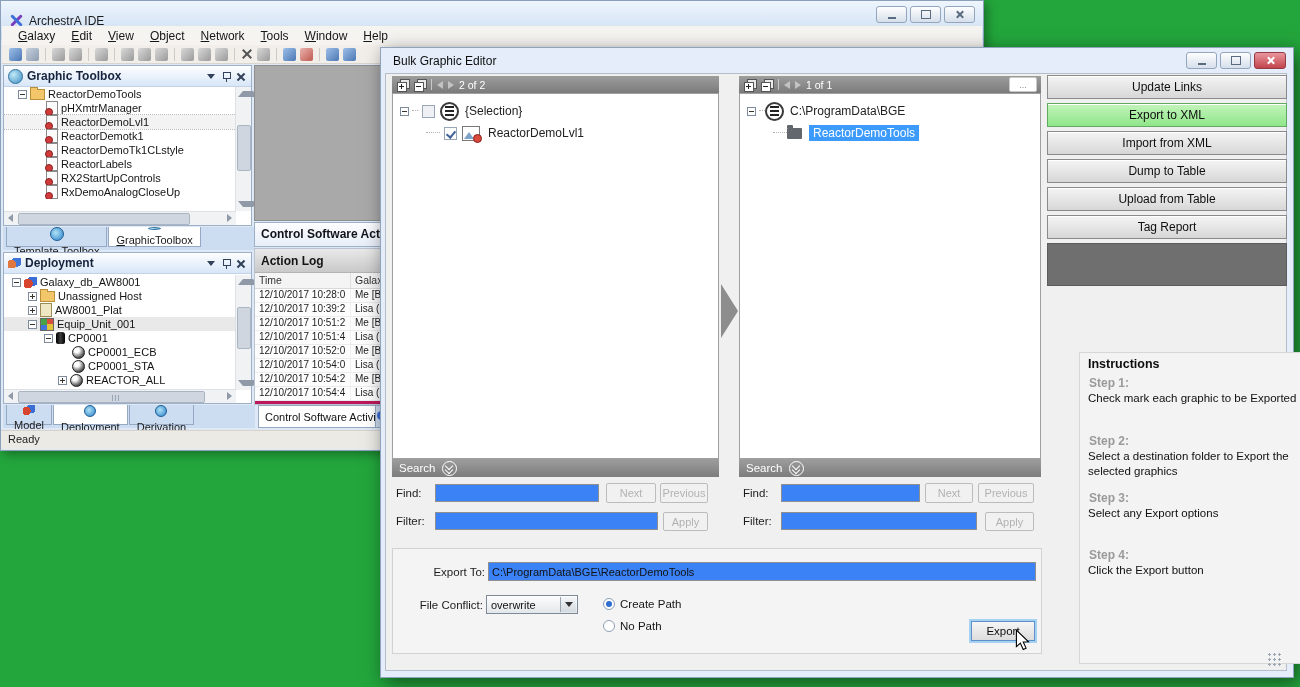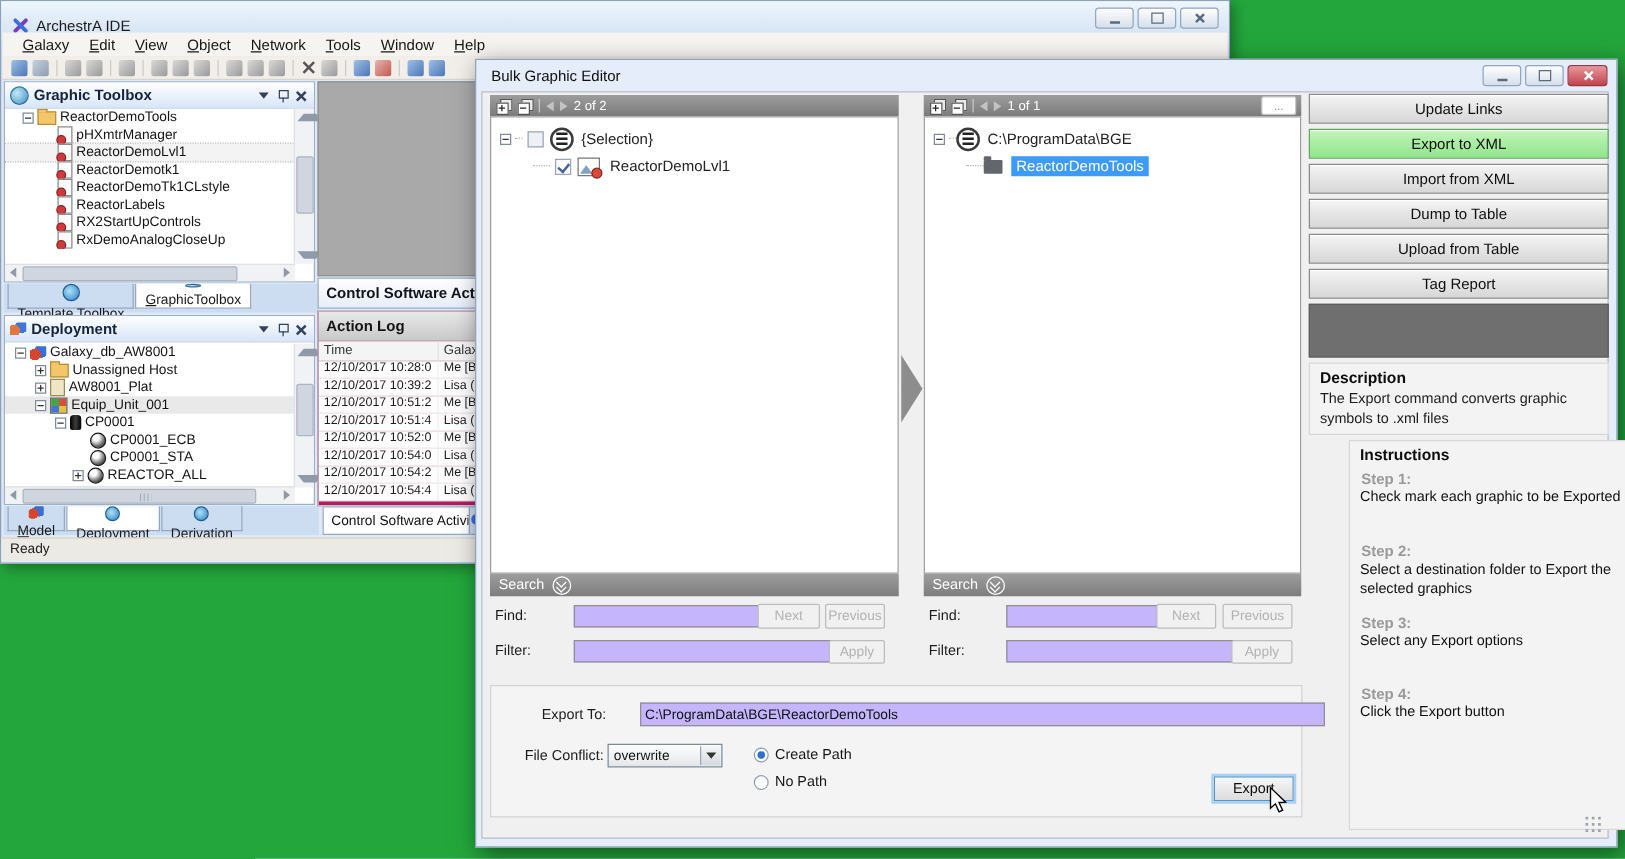--- a/index.html
+++ b/index.html
@@ -144,22 +144,22 @@
   .i-folder-dark{width:15px;height:11px;background:#62676d;border-radius:1px;position:relative;flex:none;}
   .i-folder-dark:before{content:"";position:absolute;left:0;top:-3px;width:6px;height:3px;background:#62676d;border-radius:1px 1px 0 0;}
   .sel-blue{background:#3d9bfd;color:#fff;padding:1px 4px;}
   .dotline{width:14px;height:1px;border-top:1px dotted #b5b5b5;flex:none;}
   .search-bar{position:absolute;height:18px;background:linear-gradient(#9d9d9d,#7d7d7d);color:#fff;
       font-size:11.5px;display:flex;align-items:center;gap:7px;padding:0 7px;box-sizing:border-box;}
   .chev-circle{width:13px;height:13px;border:1px solid #fff;border-radius:50%;position:relative;flex:none;}
   .chev-circle:before,.chev-circle:after{content:"";position:absolute;left:3px;width:5px;height:5px;border:solid #fff;border-width:0 1px 1px 0;transform:rotate(45deg);}
   .chev-circle:before{top:1px;} .chev-circle:after{top:5px;}
   .fld-label{position:absolute;font-size:11.5px;color:#1c1c1c;}
-  .txt-input{position:absolute;height:18px;background:#c4b5fd;border:1px solid #8f8f8f;box-sizing:border-box;
-      font-family:"Liberation Sans",sans-serif;font-size:11px;padding:0 3px;color:#111;margin-left:24px;}
+  .txt-input{position:absolute;height:18px;background:#3b82f6;border:1px solid #8f8f8f;box-sizing:border-box;
+      font-family:"Liberation Sans",sans-serif;font-size:11px;padding:0 3px;color:#111;}
   .dis-btn{position:absolute;height:20px;border:1px solid #bcbcbc;background:#f1f1f1;color:#b2b2b2;
       font-size:11px;display:flex;align-items:center;justify-content:center;border-radius:2px;box-sizing:border-box;}
   .browse-btn{position:absolute;width:26px;height:13px;background:#fff;border:1px solid #c9c9c9;border-radius:2px;
       color:#888;font-size:9px;display:flex;align-items:center;justify-content:center;}
   .transfer-arrow{position:absolute;width:0;height:0;border-top:27px solid transparent;border-bottom:27px solid transparent;border-left:17px solid #8d8d8d;}
   .act-btn{position:absolute;width:240px;height:24px;background:linear-gradient(#f4f4f4,#d7d7d7);
       border:1px solid #8a8a8a;box-sizing:border-box;display:flex;align-items:center;justify-content:center;
       font-size:12px;color:#0f0f0f;box-shadow:inset 0 1px 0 #fff;}
   .act-btn.green{background:linear-gradient(#c4f4bb,#8fe68a);border-color:#63a863;}
   .dark-box{position:absolute;width:240px;background:#6f6f6f;border:1px solid #5c5c5c;box-sizing:border-box;}
@@ -556,24 +556,20 @@
     <div class="dis-btn" style="left:599px;top:438px;width:49px;height:19px;">Apply</div>
 
     <div class="act-btn" style="left:661px;top:1px;">Update Links</div>
     <div class="act-btn green" style="left:661px;top:29px;">Export to XML</div>
     <div class="act-btn" style="left:661px;top:57px;">Import from XML</div>
     <div class="act-btn" style="left:661px;top:85px;">Dump to Table</div>
     <div class="act-btn" style="left:661px;top:113px;">Upload from Table</div>
     <div class="act-btn" style="left:661px;top:141px;">Tag Report</div>
     <div class="dark-box" style="left:661px;top:169px;height:43px;"></div>
 
-    <div class="group" style="left:661px;top:216px;height:58px;">
-      <div class="g-head">Description</div>
-      <div class="g-text">The Export command converts graphic symbols to .xml files</div>
-    </div>
 
     <div class="group" style="left:693px;top:278px;height:312px;">
       <div class="g-head">Instructions</div>
       <div class="step-label" style="top:23px;">Step 1:</div>
       <div class="step-text" style="top:38px;">Check mark each graphic to be Exported</div>
       <div class="step-label" style="top:81px;">Step 2:</div>
       <div class="step-text" style="top:96px;">Select a destination folder to Export the selected graphics</div>
       <div class="step-label" style="top:138px;">Step 3:</div>
       <div class="step-text" style="top:153px;">Select any Export options</div>
       <div class="step-label" style="top:195px;">Step 4:</div>

